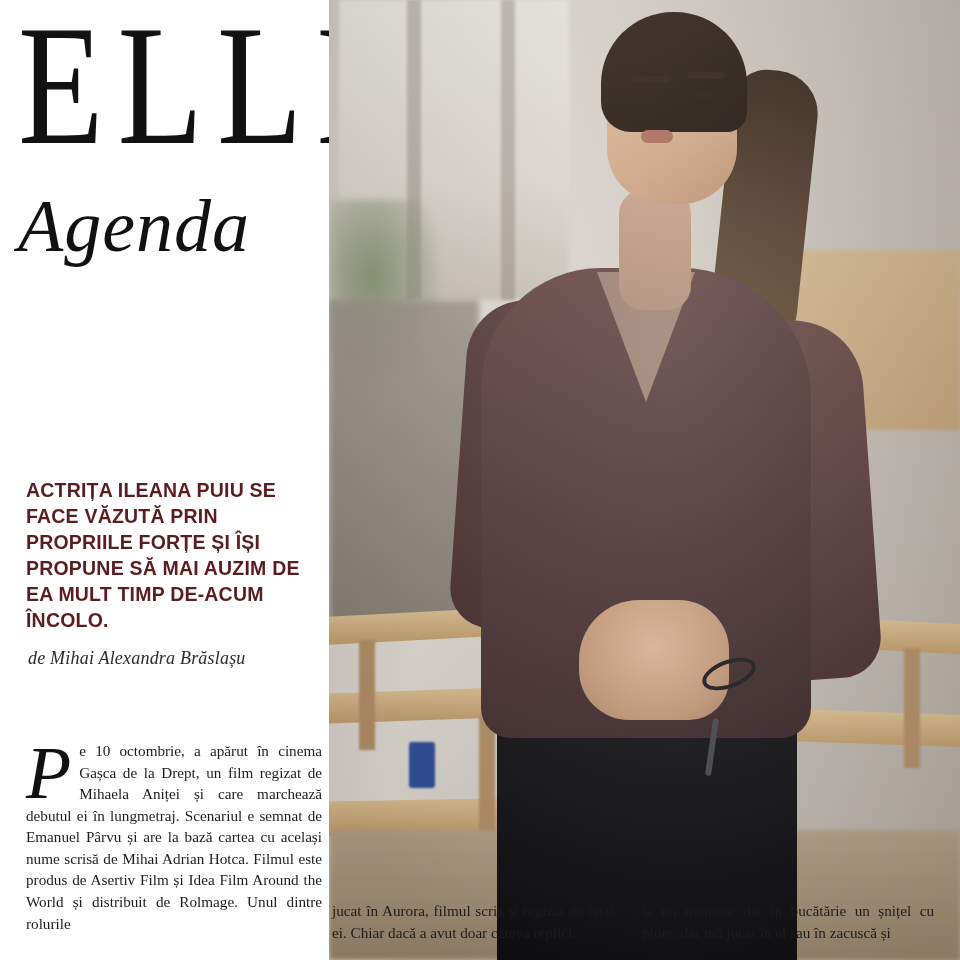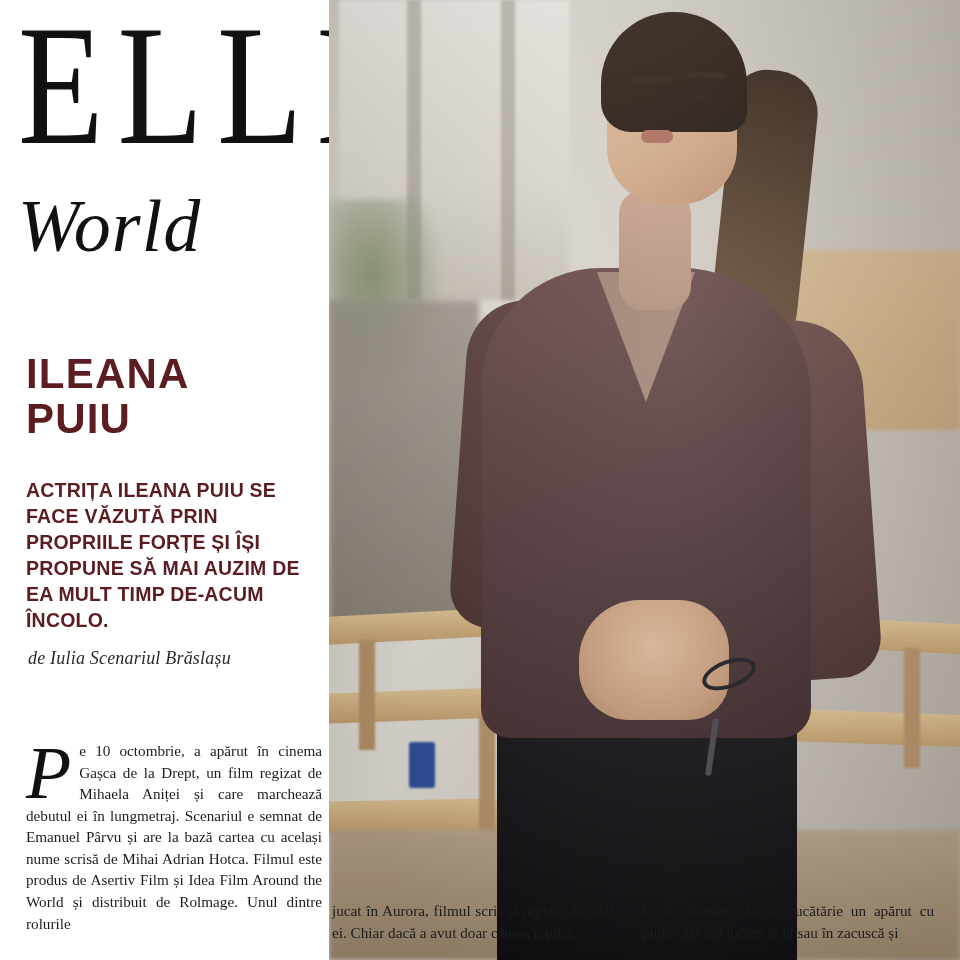--- a/index.html
+++ b/index.html
@@ -353,31 +353,27 @@
     color: #111;
   }
 </style>
 </head>
 <body>
 
 <div class="page">
 
   <div class="masthead">
     <div class="elle-logo">ELLE</div>
-    <div class="agenda-logo">World</div>
+    <div class="agenda-logo">Agenda</div>
   </div>
 
-  <div class="headline">
-    <div class="headline-name">ILEANA</div>
-    <div class="headline-name">PUIU</div>
-  </div>
 
   <div class="standfirst">ACTRIȚA ILEANA PUIU SE FACE VĂZUTĂ PRIN PROPRIILE FORȚE ȘI ÎȘI PROPUNE SĂ MAI AUZIM DE EA MULT TIMP DE-ACUM ÎNCOLO.</div>
 
-  <div class="byline">de Iulia Scenariul Brăslașu</div>
+  <div class="byline">de Mihai Alexandra Brăslașu</div>
 
   <div class="photo">
     <div class="ph-wall"></div>
     <div class="ph-window"></div>
     <div class="ph-window-bar" style="left:78px"></div>
     <div class="ph-window-bar" style="left:172px"></div>
     <div class="ph-plant"></div>
     <div class="ph-darkpanel"></div>
     <div class="ph-wood-right"></div>
 
@@ -416,16 +412,16 @@
   <div class="col col-1">
     <span class="dropcap">P</span>
     <span>e 10 octombrie, a apărut în cinema Gașca de la Drept, un film regizat de Mihaela Aniței și care marchează debutul ei în lungmetraj. Scenariul e semnat de Emanuel Pârvu și are la bază cartea cu același nume scrisă de Mihai Adrian Hotca. Filmul este produs de Asertiv Film și Idea Film Around the World și distribuit de Rolmage. Unul dintre rolurile</span>
   </div>
 
   <div class="col col-2">
     <span>jucat în Aurora, filmul scris și regizat de tatăl ei. Chiar dacă a avut doar câteva replici,</span>
   </div>
 
   <div class="col col-3">
-    <span>la un moment dat în bucătărie un apărut cu piure, dar mă jucam în el sau în zacuscă și</span>
+    <span>la un moment dat în bucătărie un șnițel cu piure, dar mă jucat în el sau în zacuscă și</span>
   </div>
 
 </div>
 
 </body></html>

